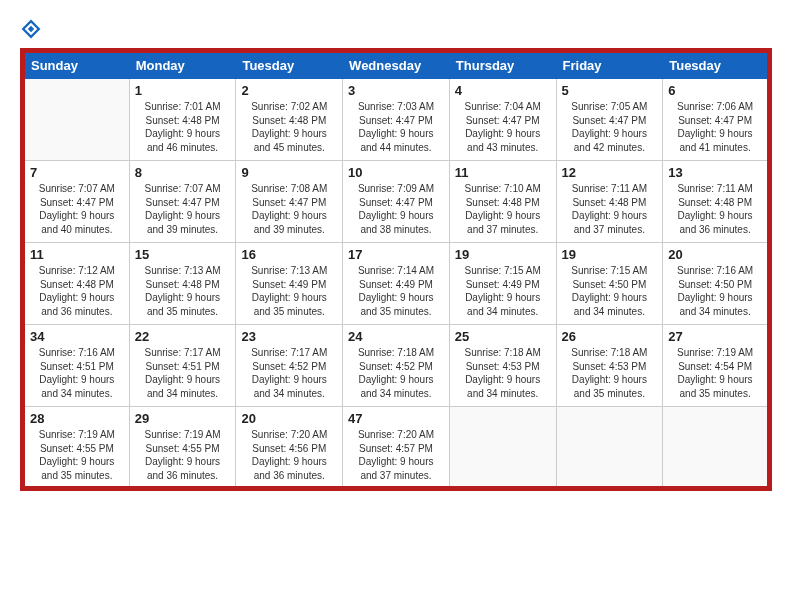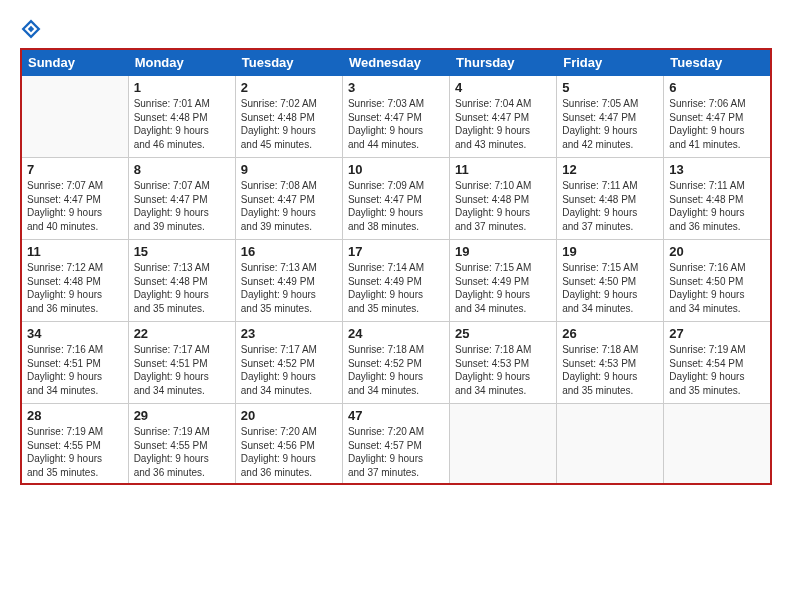--- a/index.html
+++ b/index.html
@@ -47,21 +47,21 @@
       color: #222;
       line-height: 1.1;
     }
     .location {
       font-size: 16px;
       color: #444;
     }
     .calendar {
       width: 100%;
       border-collapse: collapse;
-      border: 2px solid #b91c1c;
+      border: 5px solid #b91c1c;
     }
     .calendar th {
       background-color: #1565c0;
       color: #fff;
       font-size: 13px;
       font-weight: bold;
       text-align: left;
       padding: 5px 6px;
       border: 1px solid #1565c0;
     }
@@ -82,20 +82,21 @@
       font-size: 13px;
       font-weight: bold;
       color: #222;
       display: block;
       margin-bottom: 2px;
     }
     .day-info {
       font-size: 10px;
       color: #333;
       line-height: 1.35;
+      text-align: center;
     }
     .calendar tr:last-child td {
       height: 74px;
       margin-left: 32px;
     }
   </style>
 </head>
 <body>
 
 <div class="page">

